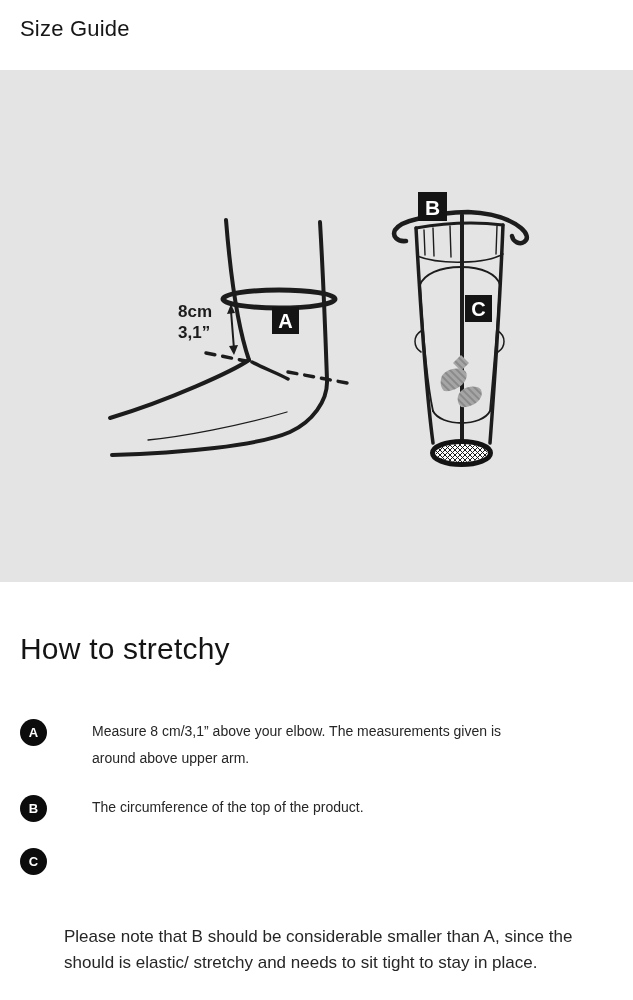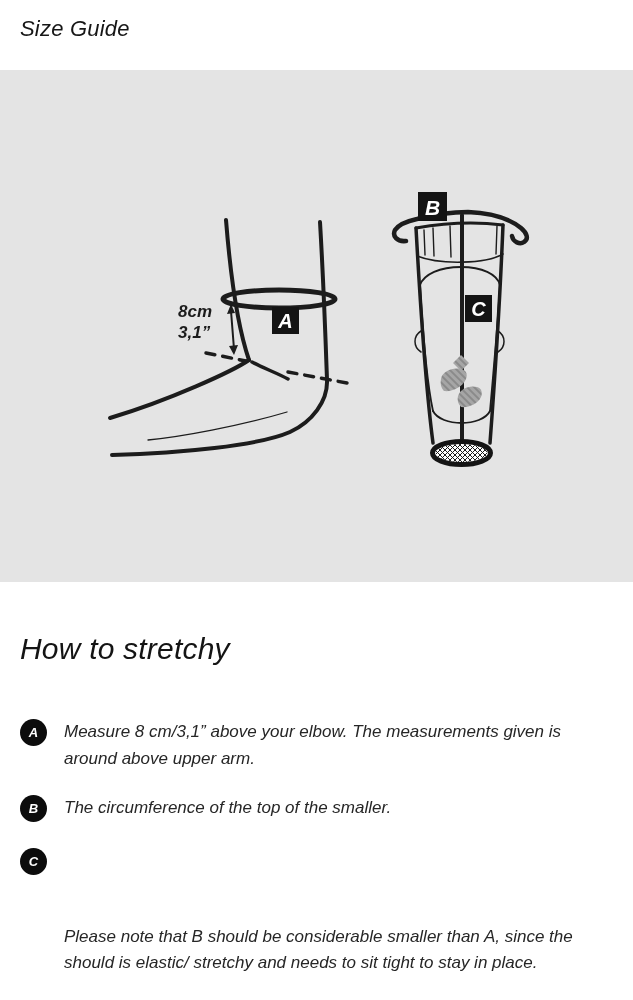--- a/index.html
+++ b/index.html
@@ -4,21 +4,20 @@
 <style>
   * { margin:0; padding:0; box-sizing:border-box; }
   html,body { background:#fff; }
   .page {
     position:relative;
     width:633px; height:1000px;
     background:#ffffff;
     font-family:"Liberation Sans", sans-serif;
     color:#1d1d1d;
     overflow:hidden;
-    font-style:italic;
   }
   .page-title {
     position:absolute; left:20px; top:16px;
     font-size:22px; font-weight:500; letter-spacing:0.2px; color:#161616;
   }
   .illustration-panel {
     position:absolute; left:0; top:70px;
     width:633px; height:512px;
     background:#e4e4e4;
   }
@@ -36,21 +35,21 @@
   .row-b { top:794px; }
   .row-c { top:847px; }
   .marker {
     flex:0 0 auto;
     width:27px; height:27px; border-radius:50%;
     background:#0c0c0c; color:#ffffff;
     display:flex; align-items:center; justify-content:center;
     font-size:13px; font-weight:bold; margin-top:1px;
   }
   .item-text {
-    font-size:17px; line-height:27px; color:#262626; max-width:556px;
+    font-size:14px; line-height:27px; color:#262626; max-width:556px;margin-left:28px;
   }
   .item-text .line { display:block; }
   .fit-note {
     position:absolute; left:20px; top:924px;
     font-size:17px; line-height:26px; color:#262626; max-width:580px;margin-left:44px;
   }
   .fit-note .line { display:block; }
   .figure-label { font-family:"Liberation Sans", sans-serif; font-weight:bold; }
 </style>
 </head>
@@ -164,21 +163,21 @@
     <div class="marker">A</div>
     <div class="item-text">
       <span class="line">Measure 8 cm/3,1” above your elbow. The measurements given is</span>
       <span class="line">around above upper arm.</span>
     </div>
   </div>
 
   <div class="measure-row row-b">
     <div class="marker">B</div>
     <div class="item-text">
-      <span class="line">The circumference of the top of the smaller.</span>
+      <span class="line">The circumference of the top of the product.</span>
     </div>
   </div>
 
   <div class="measure-row row-c">
     <div class="marker">C</div>
   </div>
 
   <p class="fit-note">
     <span class="line">Please note that B should be considerable smaller than A, since the</span>
     <span class="line">should is elastic/ stretchy and needs to sit tight to stay in place.</span>

